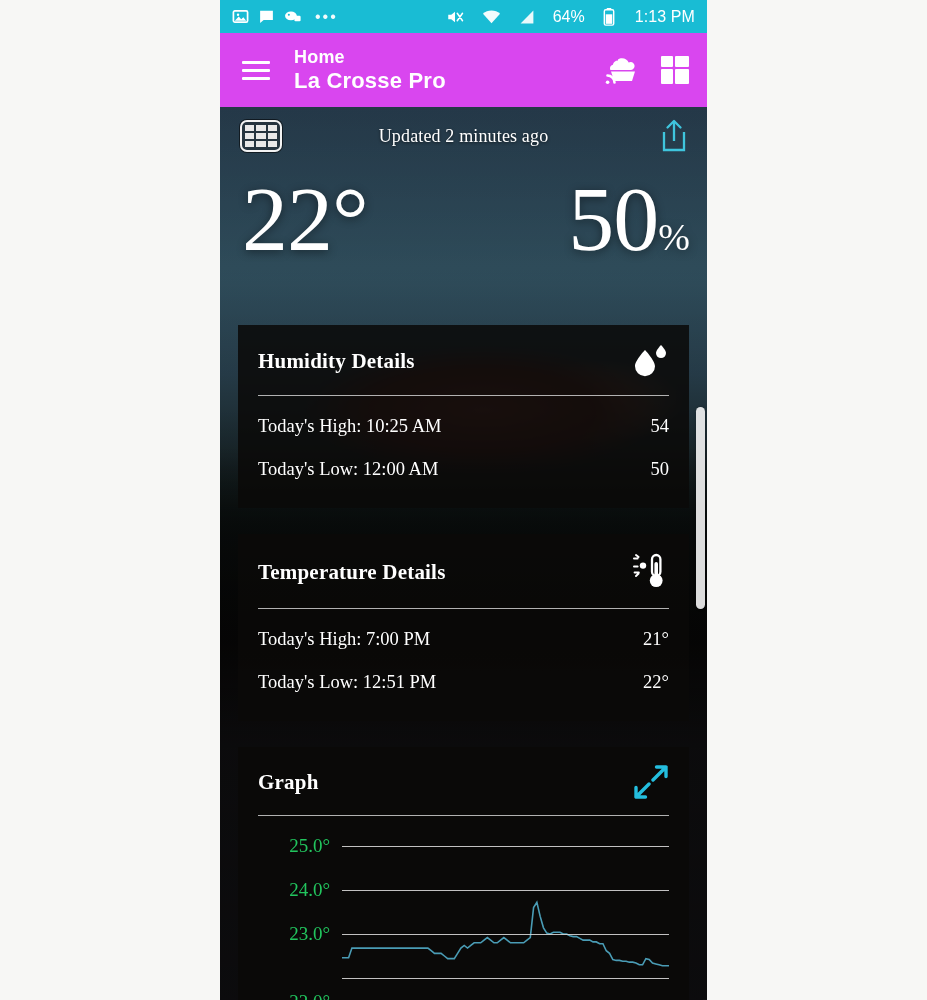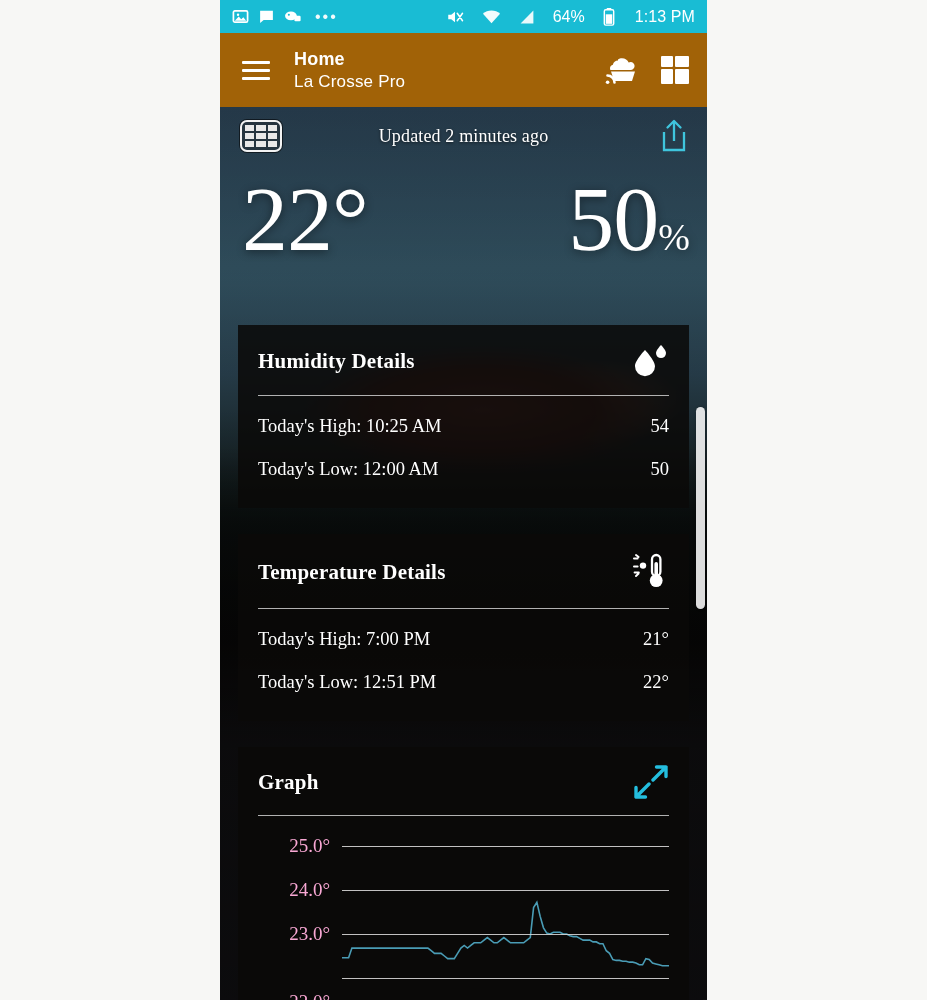--- a/index.html
+++ b/index.html
@@ -29,30 +29,30 @@
   .sb-left{display:flex;align-items:center;gap:9px;}
   .sb-right{margin-left:auto;display:flex;align-items:center;gap:18px;}
   .sb-time{font-size:16px;letter-spacing:.1px;margin-left:2px;}
   .sb-batt-txt{font-size:16px;}
   .ico{display:inline-block;line-height:0;}
   .dots{letter-spacing:2px;font-size:16px;opacity:.95;margin-left:4px;}
 
   
   .appbar{
     position:relative;z-index:6;
-    height:74px;background:#a16207;
+    height:74px;background:#d946ef;
     display:flex;align-items:center;
     padding:0 18px 0 22px;box-sizing:border-box;
     color:#fff;
   }
   .hamburger{width:28px;display:flex;flex-direction:column;gap:5px;cursor:pointer;}
   .hamburger i{display:block;height:3px;background:#fff;border-radius:1px;}
   .titlewrap{margin-left:24px;line-height:1.12;}
   .t-main{font-size:18px;font-weight:bold;letter-spacing:.2px;}
-  .t-sub{font-size:17px;font-weight:normal;letter-spacing:.2px;margin-top:2px;}
+  .t-sub{font-size:22px;font-weight:bold;letter-spacing:.2px;margin-top:2px;}
   .appbar-actions{margin-left:auto;display:flex;align-items:center;gap:22px;}
 
   
   .scrollbody{
     position:absolute;left:0;top:107px;width:487px;height:893px;
     overflow:hidden;
     font-family:Liberation Serif, serif;
   }
   .bgphoto{
     position:absolute;inset:0;
@@ -157,21 +157,21 @@
   .graphcard{
     margin:0 18px;
     background:rgba(10,9,8,.9);
     color:#fff;
     padding:18px 20px 0 20px;
     box-sizing:border-box;
   }
   .graphwrap{position:relative;height:215px;margin-top:4px;}
   .ylabels{position:absolute;left:0;top:0;width:72px;height:100%;}
   .ylab{
-    position:absolute;right:0;font-size:19px;color:#f9a8d4;
+    position:absolute;right:0;font-size:19px;color:#22c55e;
     transform:translateY(-50%);white-space:nowrap;
   }
   .plot{position:absolute;left:84px;right:0;top:0;bottom:0;}
   .gridline{position:absolute;left:0;right:0;height:1.4px;background:#d6d6d6;opacity:.9;}
   svg.series{position:absolute;left:0;top:0;width:100%;height:100%;overflow:visible;}
 
   
   .scrollthumb{
     position:absolute;right:2px;top:300px;width:9px;height:202px;
     background:rgba(250,250,250,.88);border-radius:5px;

